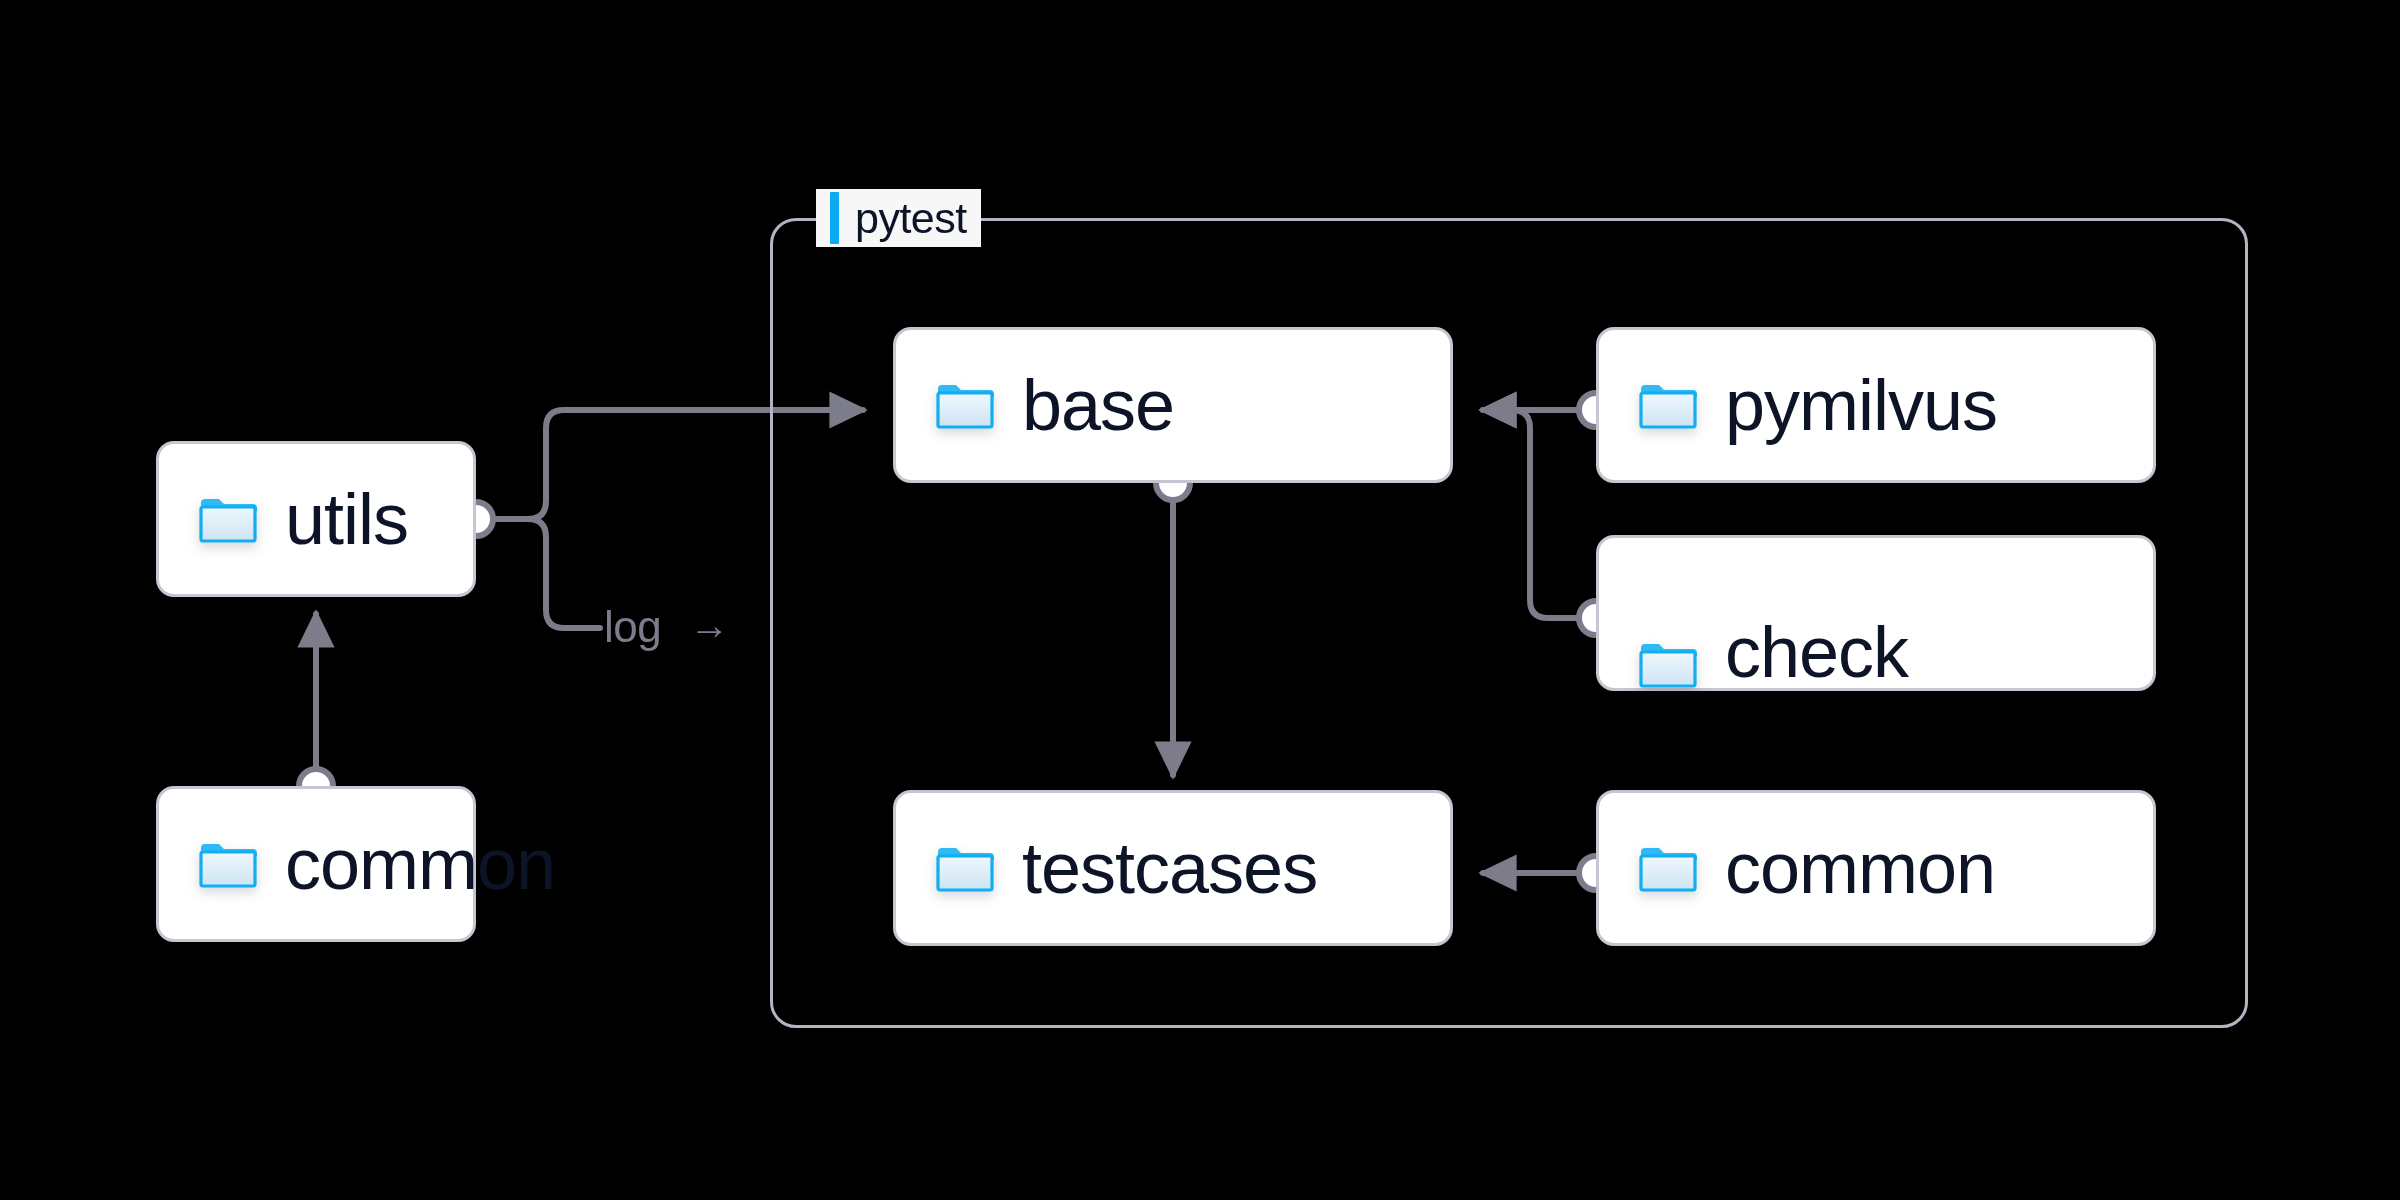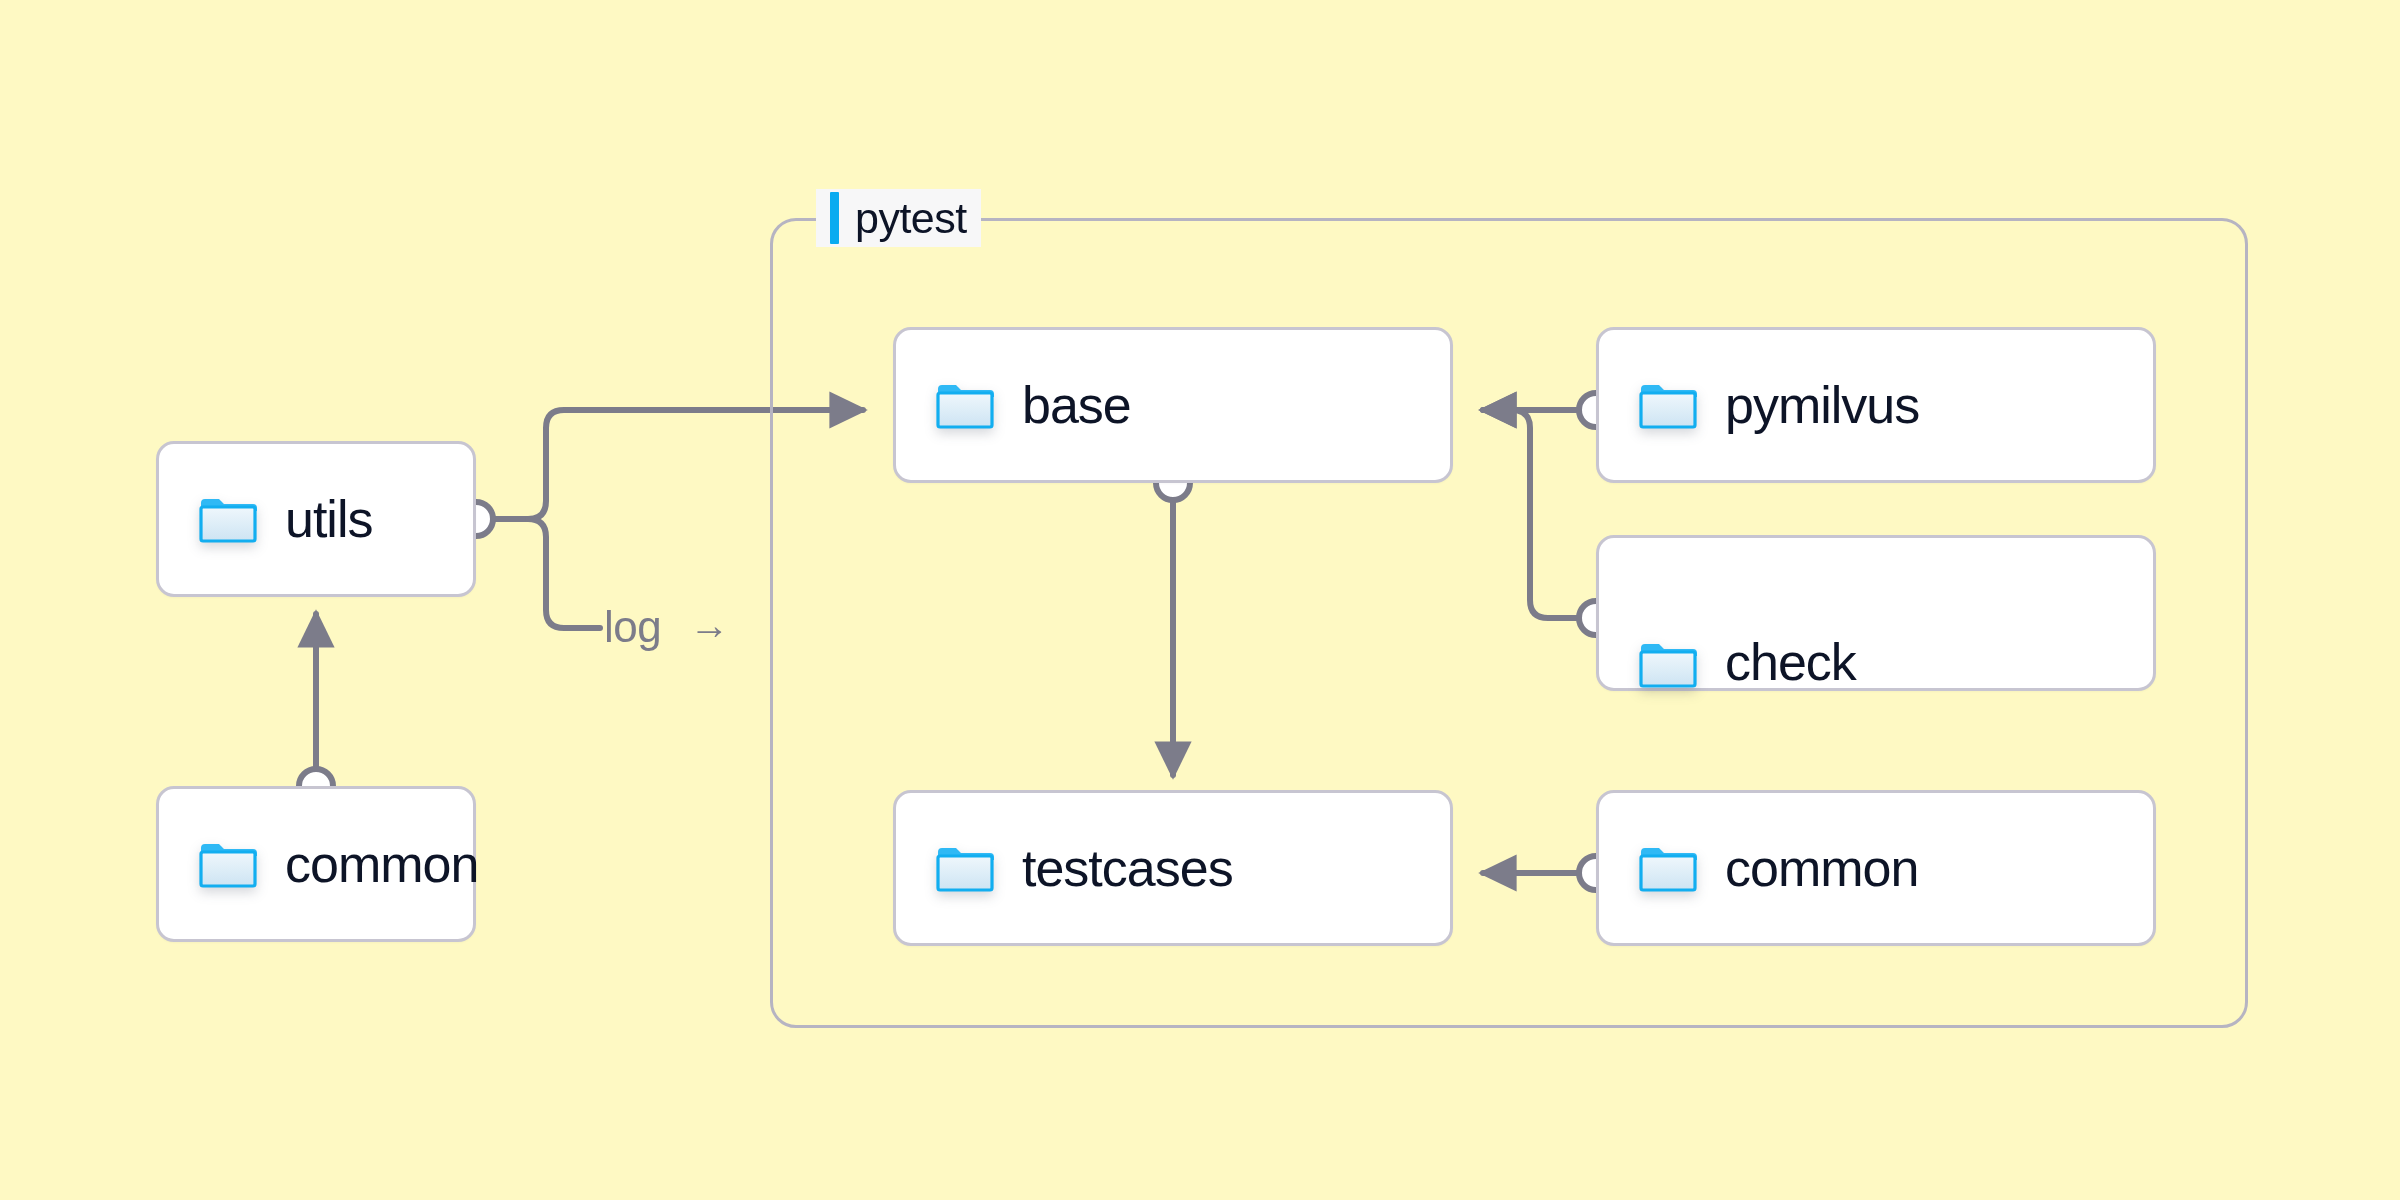--- a/index.html
+++ b/index.html
@@ -11,21 +11,21 @@
   body {
     width: 2400px;
     height: 1200px;
     overflow: hidden;
     font-family: "Liberation Sans", sans-serif;
   }
   #canvas {
     position: relative;
     width: 2400px;
     height: 1200px;
-    background: #fef9c3;
+    background: #000000;
   }
   #edge-layer {
     position: absolute;
     left: 0;
     top: 0;
     width: 2400px;
     height: 1200px;
     pointer-events: none;
   }
 
@@ -69,21 +69,21 @@
     border: 3px solid #c7c5d1;
     border-radius: 18px;
     display: flex;
     align-items: center;
     padding-left: 40px;
     gap: 28px;
     z-index: 3;
     box-shadow: 0 1px 2px rgba(20,20,40,0.03);
   }
   .node .label {
-    font-size: 52px;
+    font-size: 72px;
     color: #0d1427;
     letter-spacing: -1px;
     white-space: nowrap;
     line-height: 1;
   }
 
   
   .folder {
     position: relative;
     width: 58px;

